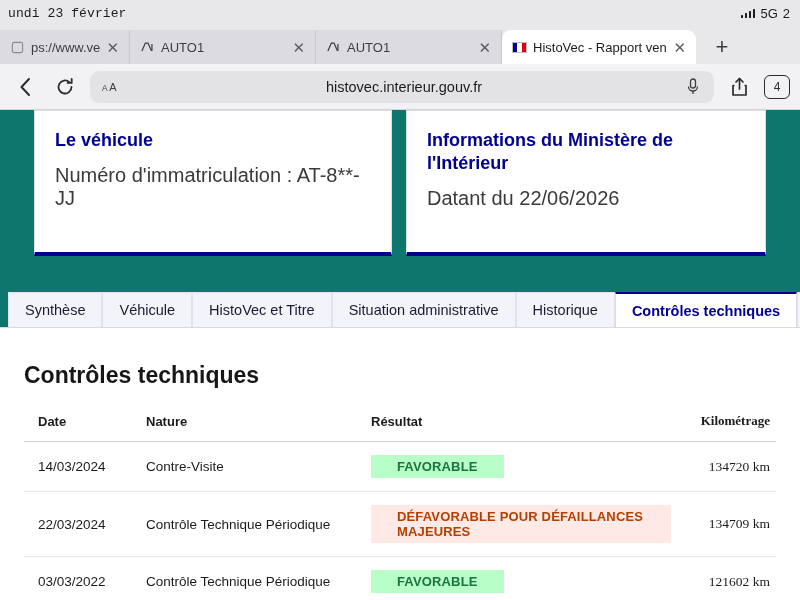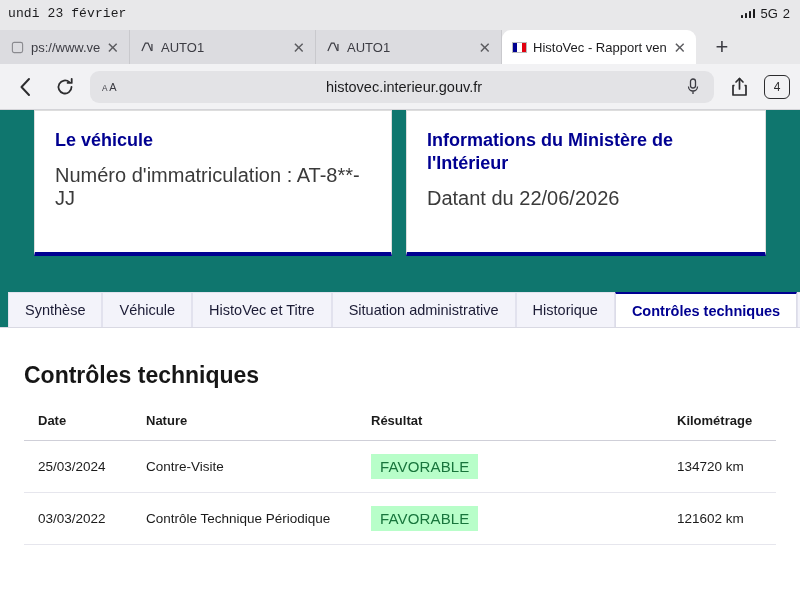--- a/index.html
+++ b/index.html
@@ -240,29 +240,29 @@
     color: #1b1b1b;
     padding: 8px 6px 12px 14px;
     border-bottom: 1.5px solid #cfcfd8;
   }
   table.ct td {
     padding: 13px 6px 13px 14px;
     border-bottom: 1px solid #e6e6ed;
     color: #1b1b1b;
     vertical-align: middle;
   }
-  table.ct th.km, table.ct td.km { text-align: left; padding-left: 0; }
+  table.ct th.km, table.ct td.km { text-align: right; padding-left: 0; font-family: Liberation Serif, serif; }
   .col-date { width: 108px; }
   .col-nature { width: 225px; margin-top: 44px; }
   .col-res { width: 320px; }
   .badge {
     display: inline-block;
-    padding: 4px 9px;
-    font-size: 15px;
-    font-weight: 400;
+    padding: 4px 26px;
+    font-size: 13px;
+    font-weight: 700;
     letter-spacing: 0.15px;
   }
   .badge.ok { background: #b8fec9; color: #18753c; }
   .badge.ko { background: #ffe9e6; color: #b34000; }
 </style>
 </head>
 <body>
 
 <div id="screen">
 
@@ -391,24 +391,30 @@
         <thead>
           <tr>
             <th class="col-date">Date</th>
             <th class="col-nature">Nature</th>
             <th class="col-res">Résultat</th>
             <th class="km">Kilométrage</th>
           </tr>
         </thead>
         <tbody>
           <tr>
-            <td>25/03/2024</td>
+            <td>14/03/2024</td>
             <td>Contre-Visite</td>
             <td><span class="badge ok">FAVORABLE</span></td>
             <td class="km">134720 km</td>
+          </tr>
+          <tr>
+            <td>22/03/2024</td>
+            <td>Contrôle Technique Périodique</td>
+            <td><span class="badge ko">DÉFAVORABLE POUR DÉFAILLANCES MAJEURES</span></td>
+            <td class="km">134709 km</td>
           </tr>
           <tr>
             <td>03/03/2022</td>
             <td>Contrôle Technique Périodique</td>
             <td><span class="badge ok">FAVORABLE</span></td>
             <td class="km">121602 km</td>
           </tr>
         </tbody>
       </table>
     </div>

